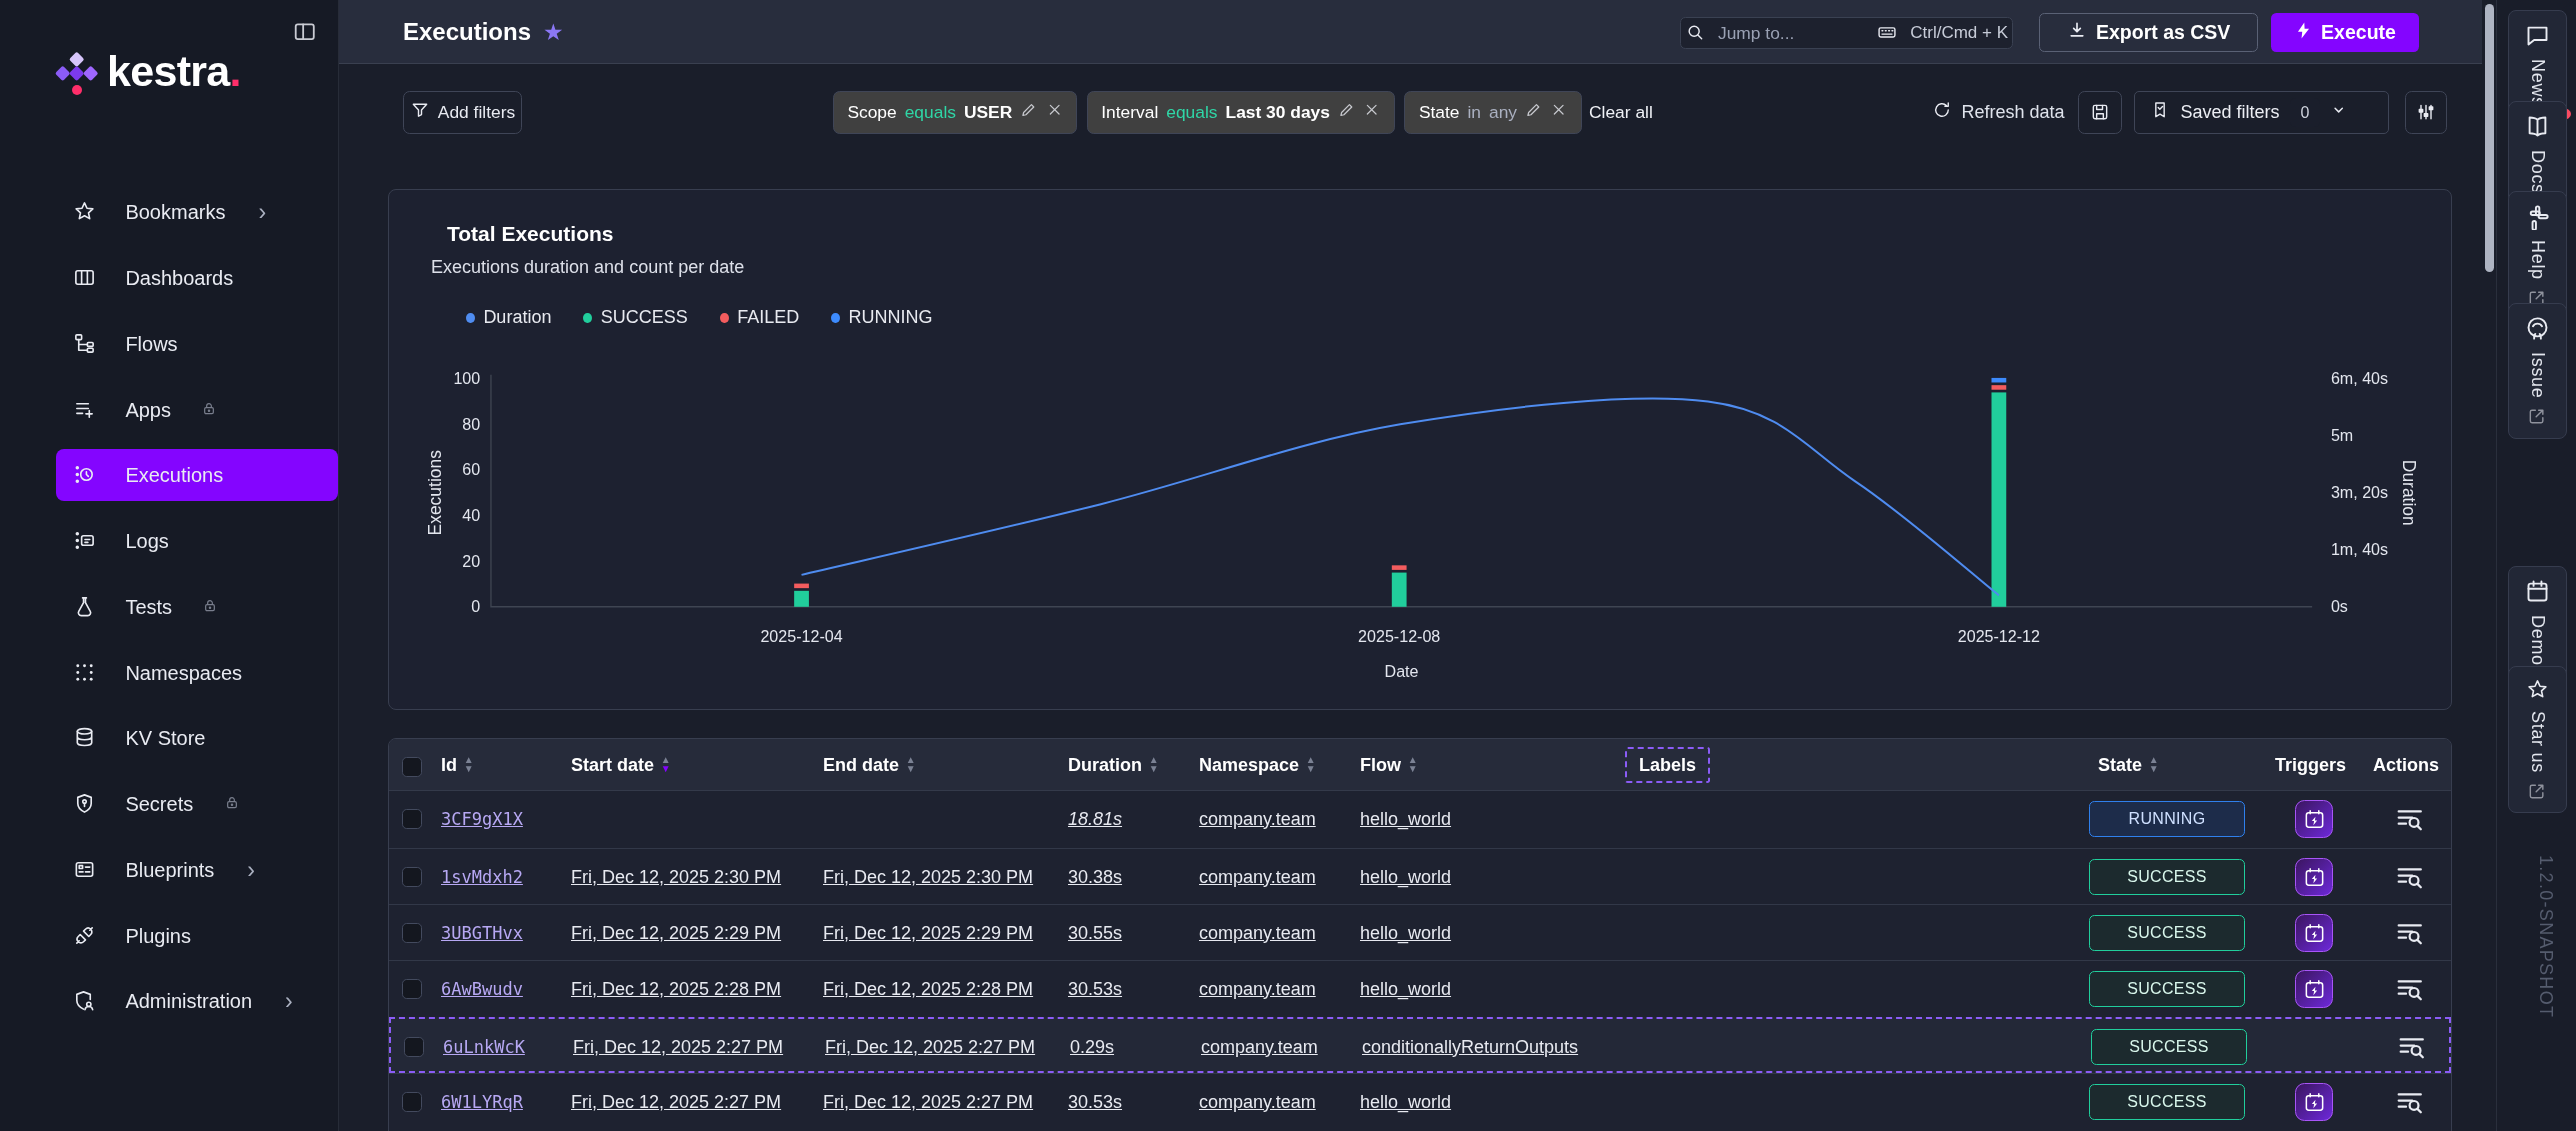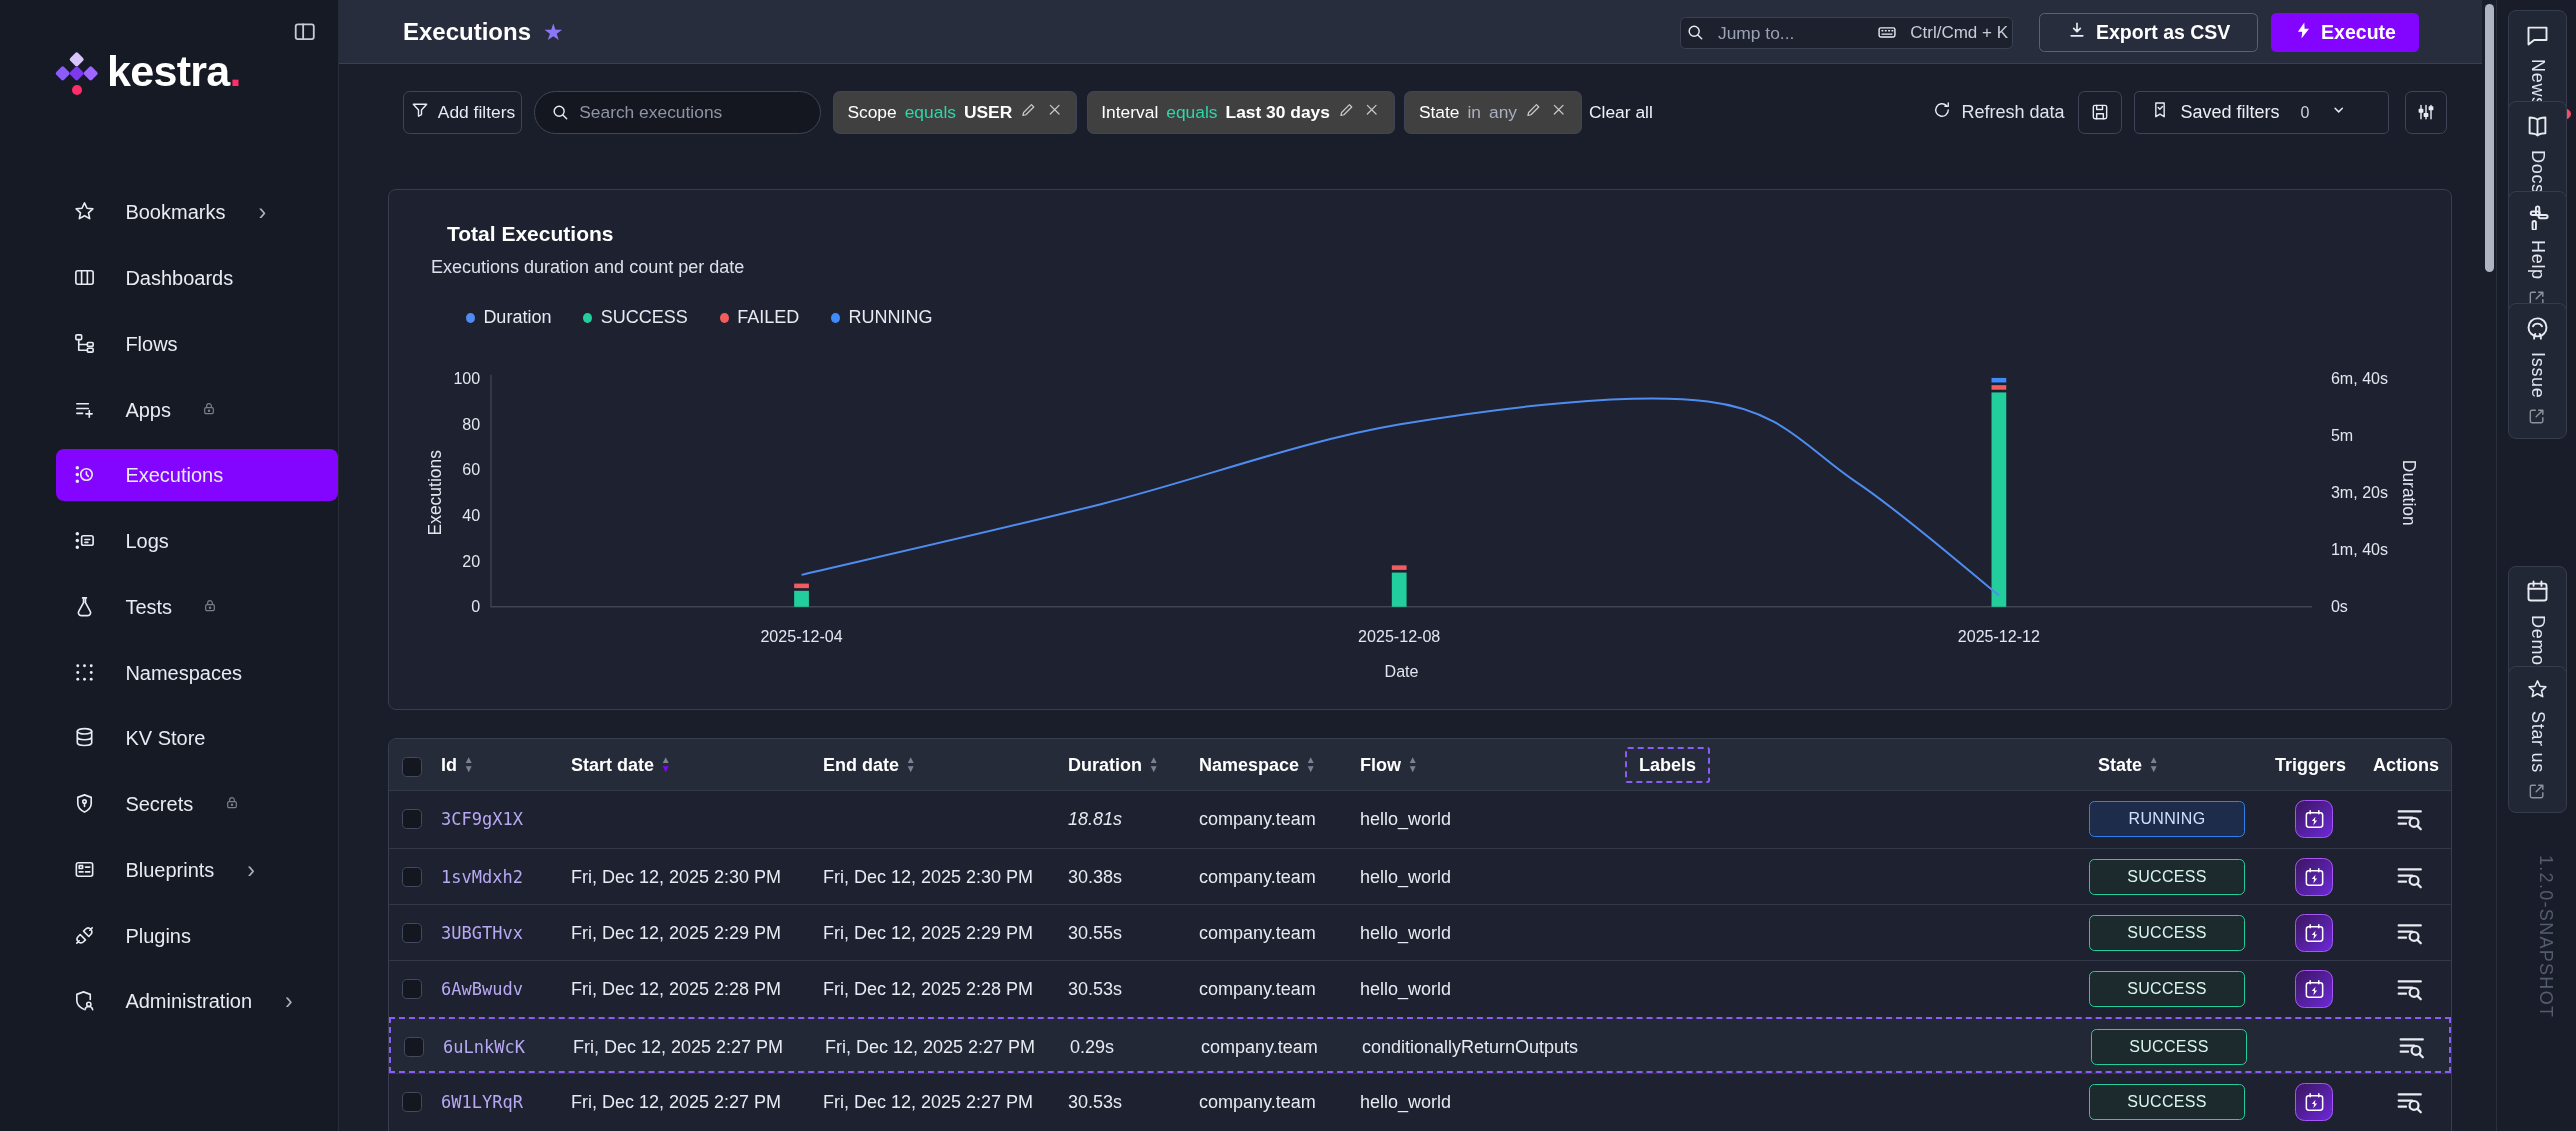--- a/index.html
+++ b/index.html
@@ -85,21 +85,21 @@
   #thead { position:absolute; left:0; top:0; width:100%; height:52px; background:#262b3a; border-bottom:0.7px solid #343a4a; }
   .th { position:absolute; top:0; height:52px; display:flex; align-items:center; gap:6.7px;
     font-size:18px; font-weight:600; color:#fff; white-space:nowrap; }
   .sort { display:flex; flex-direction:column; line-height:8.7px; font-size:10px; color:#7b8294; cursor:pointer; }
   .sort .on { color:#8405ff; }
   #labels-dashbox { position:absolute; border:2px dashed #8b5cf6; border-radius:2.7px; padding:5.4px 12px; top:5.4px; }
   .trow { position:absolute; left:0; width:100%; height:56px; border-top:0.7px solid #323848; cursor:pointer; }
   .trow:first-of-type { border-top:none; }
   .trow.hl { border:2.7px dashed #8b5cf6; background:#232837; }
   .cell { position:absolute; top:0; height:56px; display:flex; align-items:center;
-    font-size:18px; color:#e8eaf1; white-space:nowrap; }
+    font-size:18px; color:#e8eaf1; white-space:nowrap;text-decoration:underline; }
   .cell.id { font-family:"DejaVu Sans Mono",monospace; font-size:17px; color:#b7a8f3; cursor:pointer; }
   .cell.dur-running { font-style:italic; }
   .checkbox { position:absolute; top:18px; width:20px; height:20px; background:#14171f;
     border:1.3px solid #434a5e; border-radius:4.7px; cursor:pointer; }
   .badge { position:absolute; top:10px; width:156px; height:36px; border-radius:5.4px;
     display:flex; align-items:center; justify-content:center; font-size:16px; letter-spacing:0.3px; }
   .badge.SUCCESS { border:1.3px solid #21ce9c; background:#1c2a2e; color:#d9f7ec; }
   .badge.RUNNING { border:1.3px solid #2f80ed; background:#1d2c4a; color:#cfe0ff; }
   .trigger-ic { position:absolute; top:9.4px; width:38px; height:38px; border-radius:9.4px;
     background:linear-gradient(135deg,#3b1660,#6d28d9); border:1.3px solid #a855f7;
@@ -296,27 +296,20 @@
         <span>Execute</span>
       </div>
     </div>
 
     <div id="filters">
       <div id="add-filters" class="f-abs">
         <span><svg width="20" height="20" viewBox="0 0 24 24" fill="none" stroke="#e9ebf2" stroke-width="1.7" stroke-linecap="round" stroke-linejoin="round">
               <path d="M4 5h16l-6.2 7v5.5l-3.6 2V12z"></path>
             </svg></span>
         <span>Add filters</span>
-      </div>
-      <div id="search-exec" class="f-abs">
-        <span><svg width="20" height="20" viewBox="0 0 24 24" fill="none" stroke="#e9ebf2" stroke-width="1.7" stroke-linecap="round" stroke-linejoin="round">
-              <circle cx="11" cy="11" r="6"></circle>
-              <path d="M15.5 15.5L20 20"></path>
-            </svg></span>
-        <input placeholder="Search executions" style="">
       </div>
       <div id="chips" class="f-abs">
           <div class="chip">
             <span class="field">Scope</span>
             <span class="op-eq">equals</span>
             <span class="val">USER</span>
             <span><svg width="17.4" height="17.4" viewBox="0 0 24 24" fill="none" stroke="#e9ebf2" stroke-width="1.7" stroke-linecap="round" stroke-linejoin="round">
                 <path d="M4 20l4.2-1L19 8.2 15.8 5 5 15.8z"></path>
               </svg></span>
             <span><svg width="17.4" height="17.4" viewBox="0 0 24 24" fill="none" stroke="#e9ebf2" stroke-width="1.7" stroke-linecap="round" stroke-linejoin="round">

